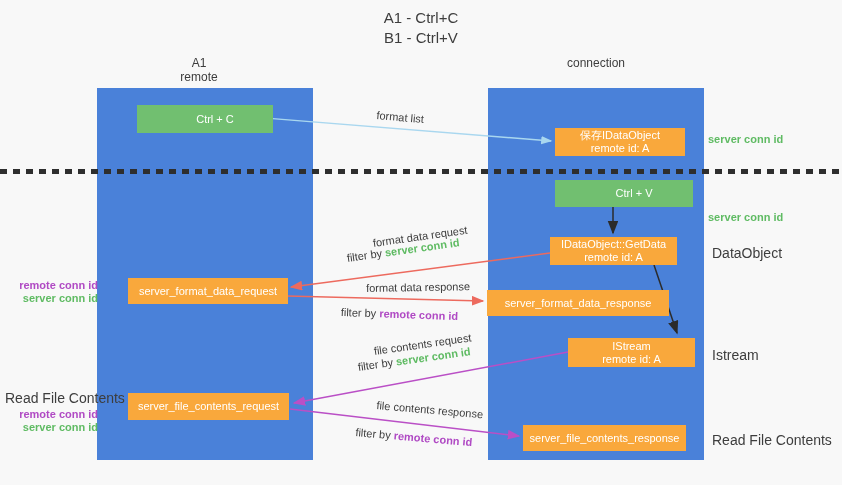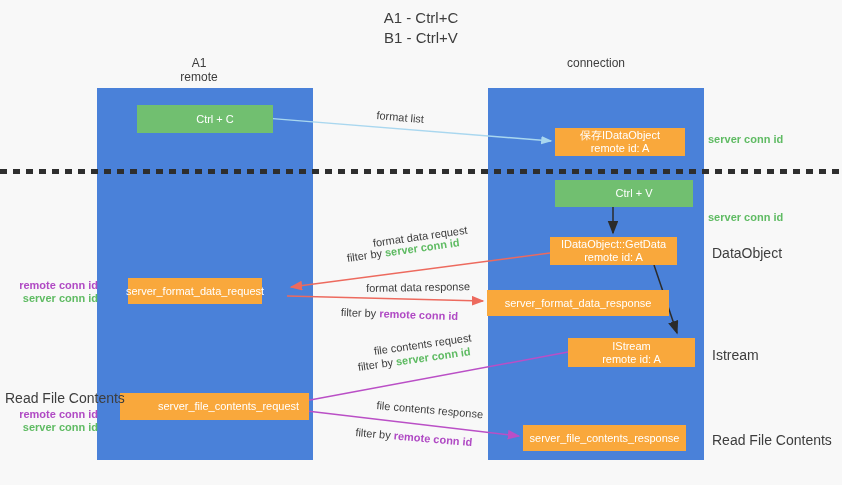--- a/index.html
+++ b/index.html
@@ -87,34 +87,34 @@
 
   <div class="node green" style="left:555px;top:180px;width:118px;height:27px;">
     <div>Ctrl + V</div>
   </div>
 
   <div class="node orange" style="left:550px;top:237px;width:127px;height:28px;">
     <div>IDataObject::GetData</div>
     <div>remote id: A</div>
   </div>
 
-  <div class="node orange" style="left:128px;top:278px;width:134px;height:26px;">
+  <div class="node orange" style="left:128px;top:278px;width:160px;height:26px;">
     <div>server_format_data_request</div>
   </div>
 
   <div class="node orange" style="left:487px;top:290px;width:182px;height:26px;">
     <div>server_format_data_response</div>
   </div>
 
   <div class="node orange" style="left:568px;top:338px;width:127px;height:29px;">
     <div>IStream</div>
     <div>remote id: A</div>
   </div>
 
-  <div class="node orange" style="left:120px;top:393px;width:161px;height:27px;padding-left:28px;">
+  <div class="node orange" style="left:128px;top:393px;width:161px;height:27px;">
     <div>server_file_contents_request</div>
   </div>
 
   <div class="node orange" style="left:523px;top:425px;width:163px;height:26px;">
     <div>server_file_contents_response</div>
   </div>
 
   <div class="lbl r5" style="left:377px;top:109px;">format list</div>
 
   <div class="lbl rm8" style="left:372px;top:237px;">format data request</div>

